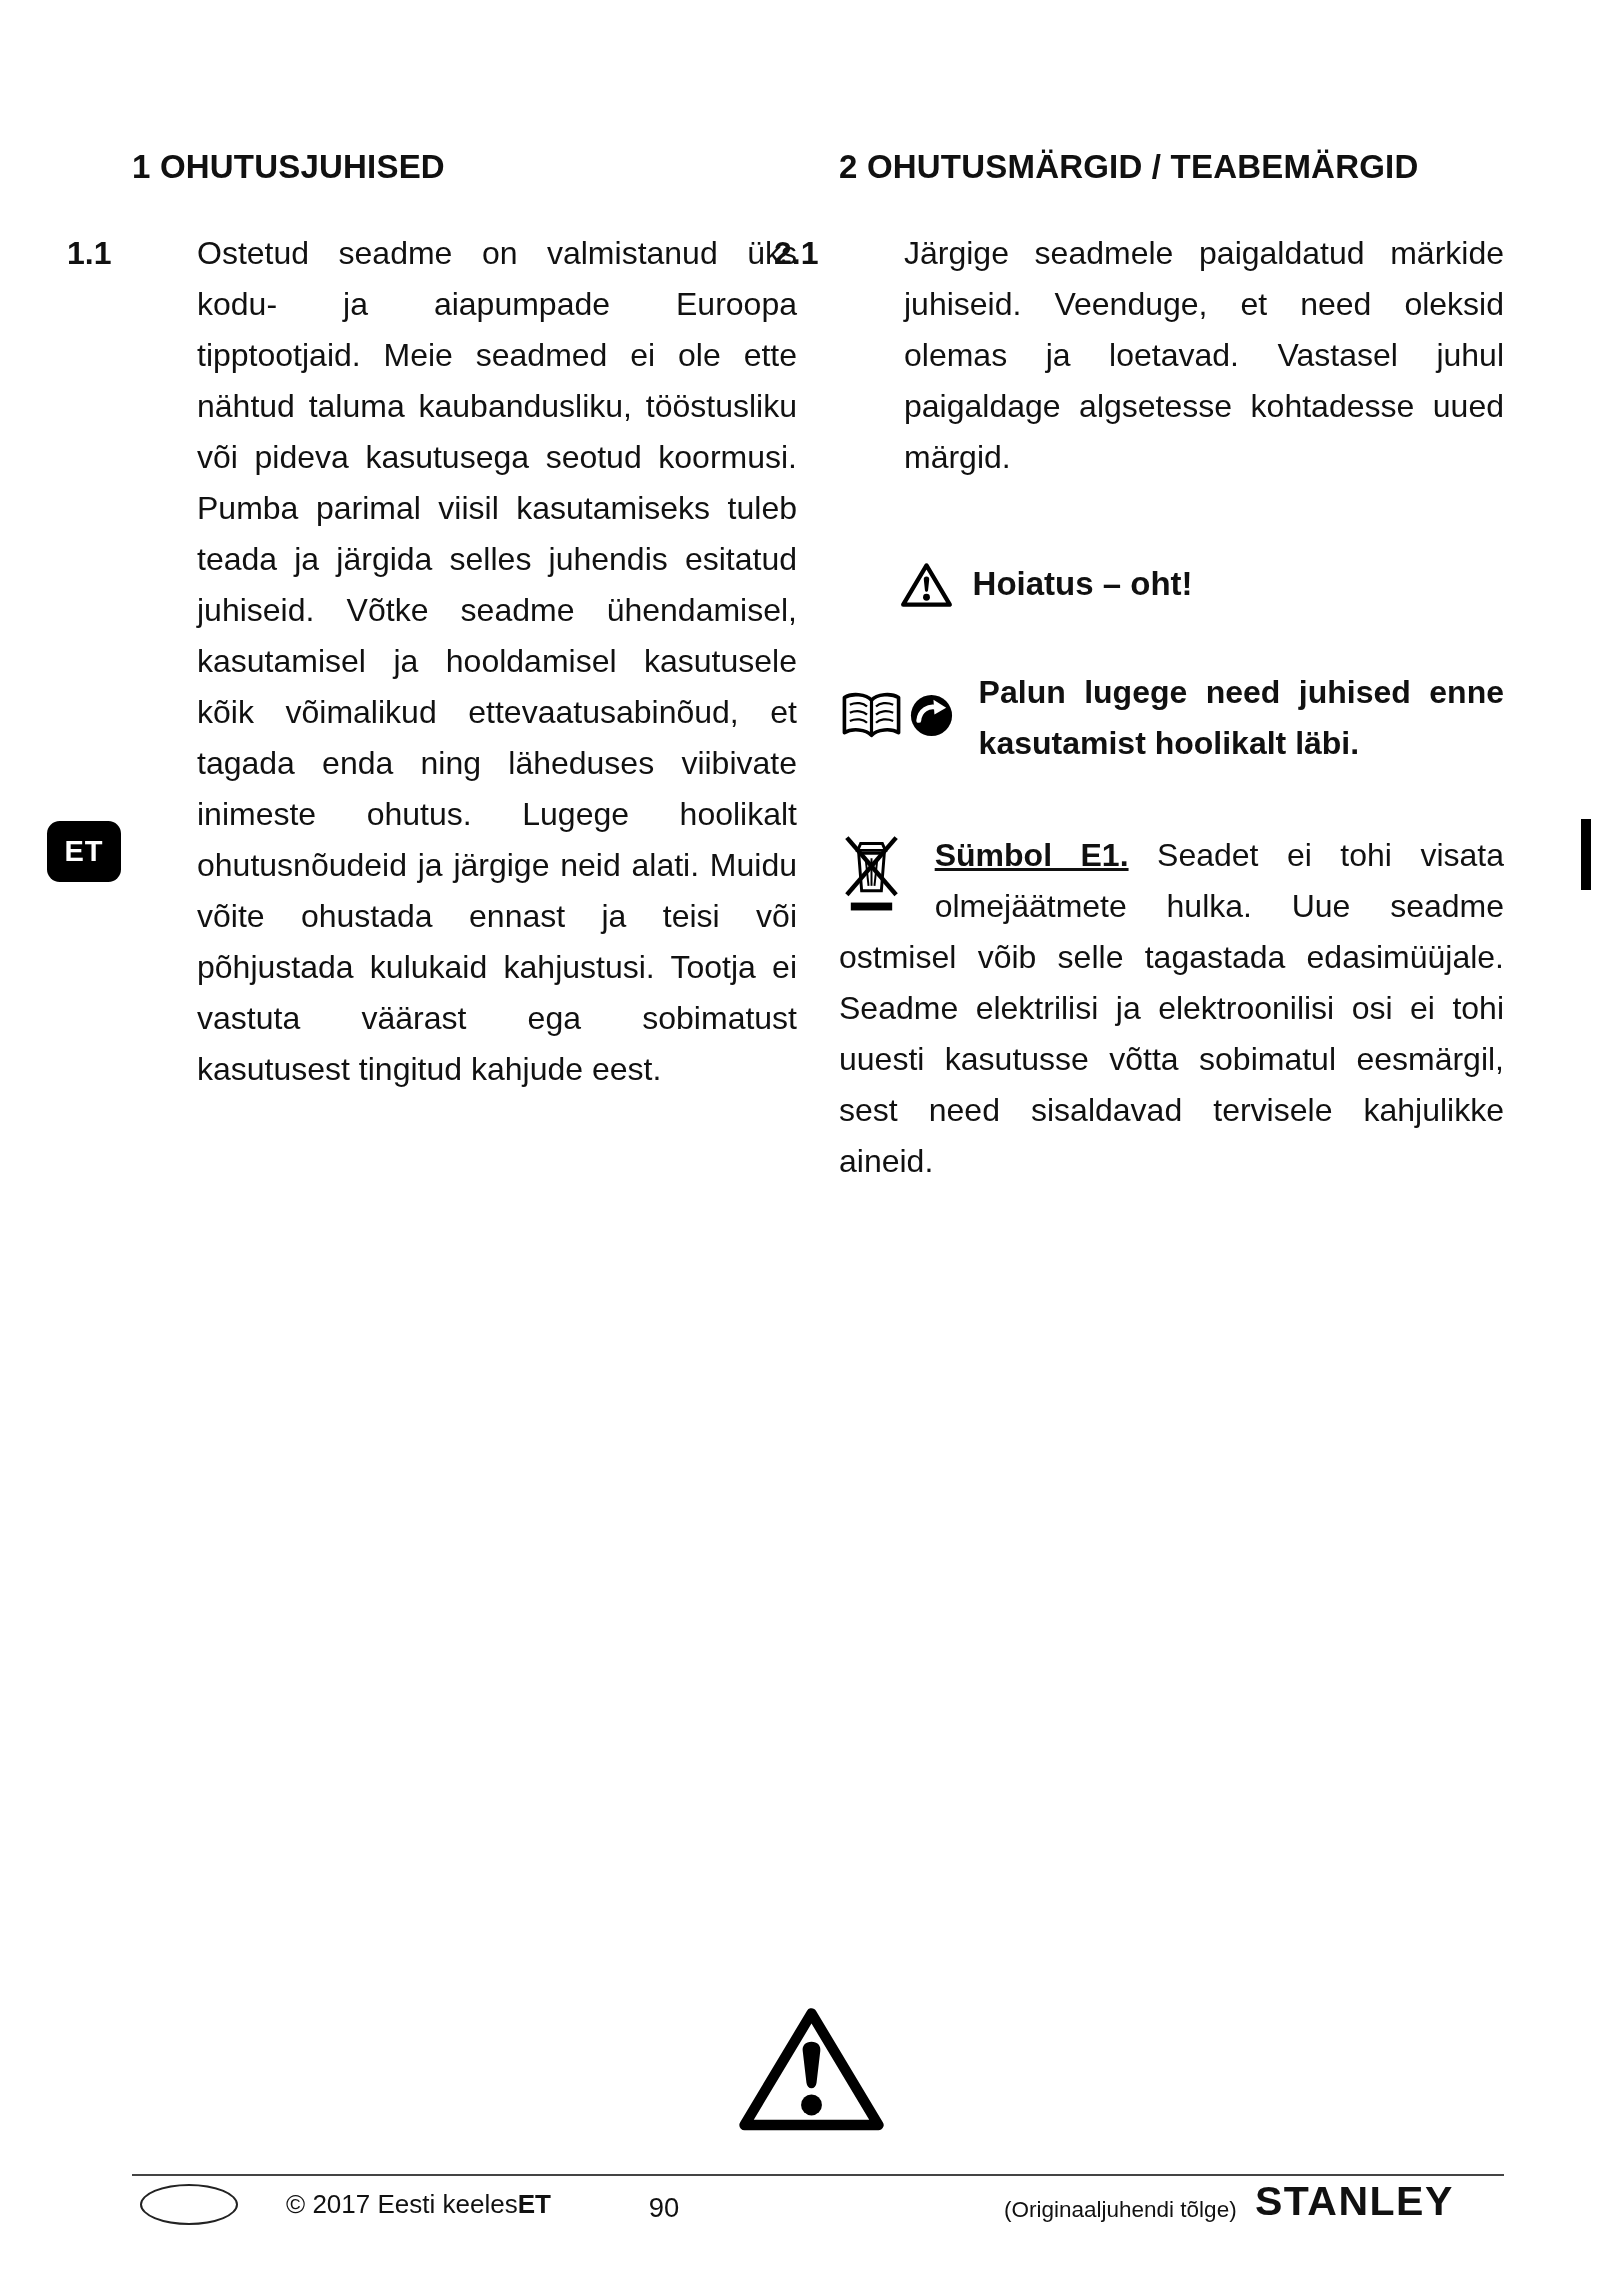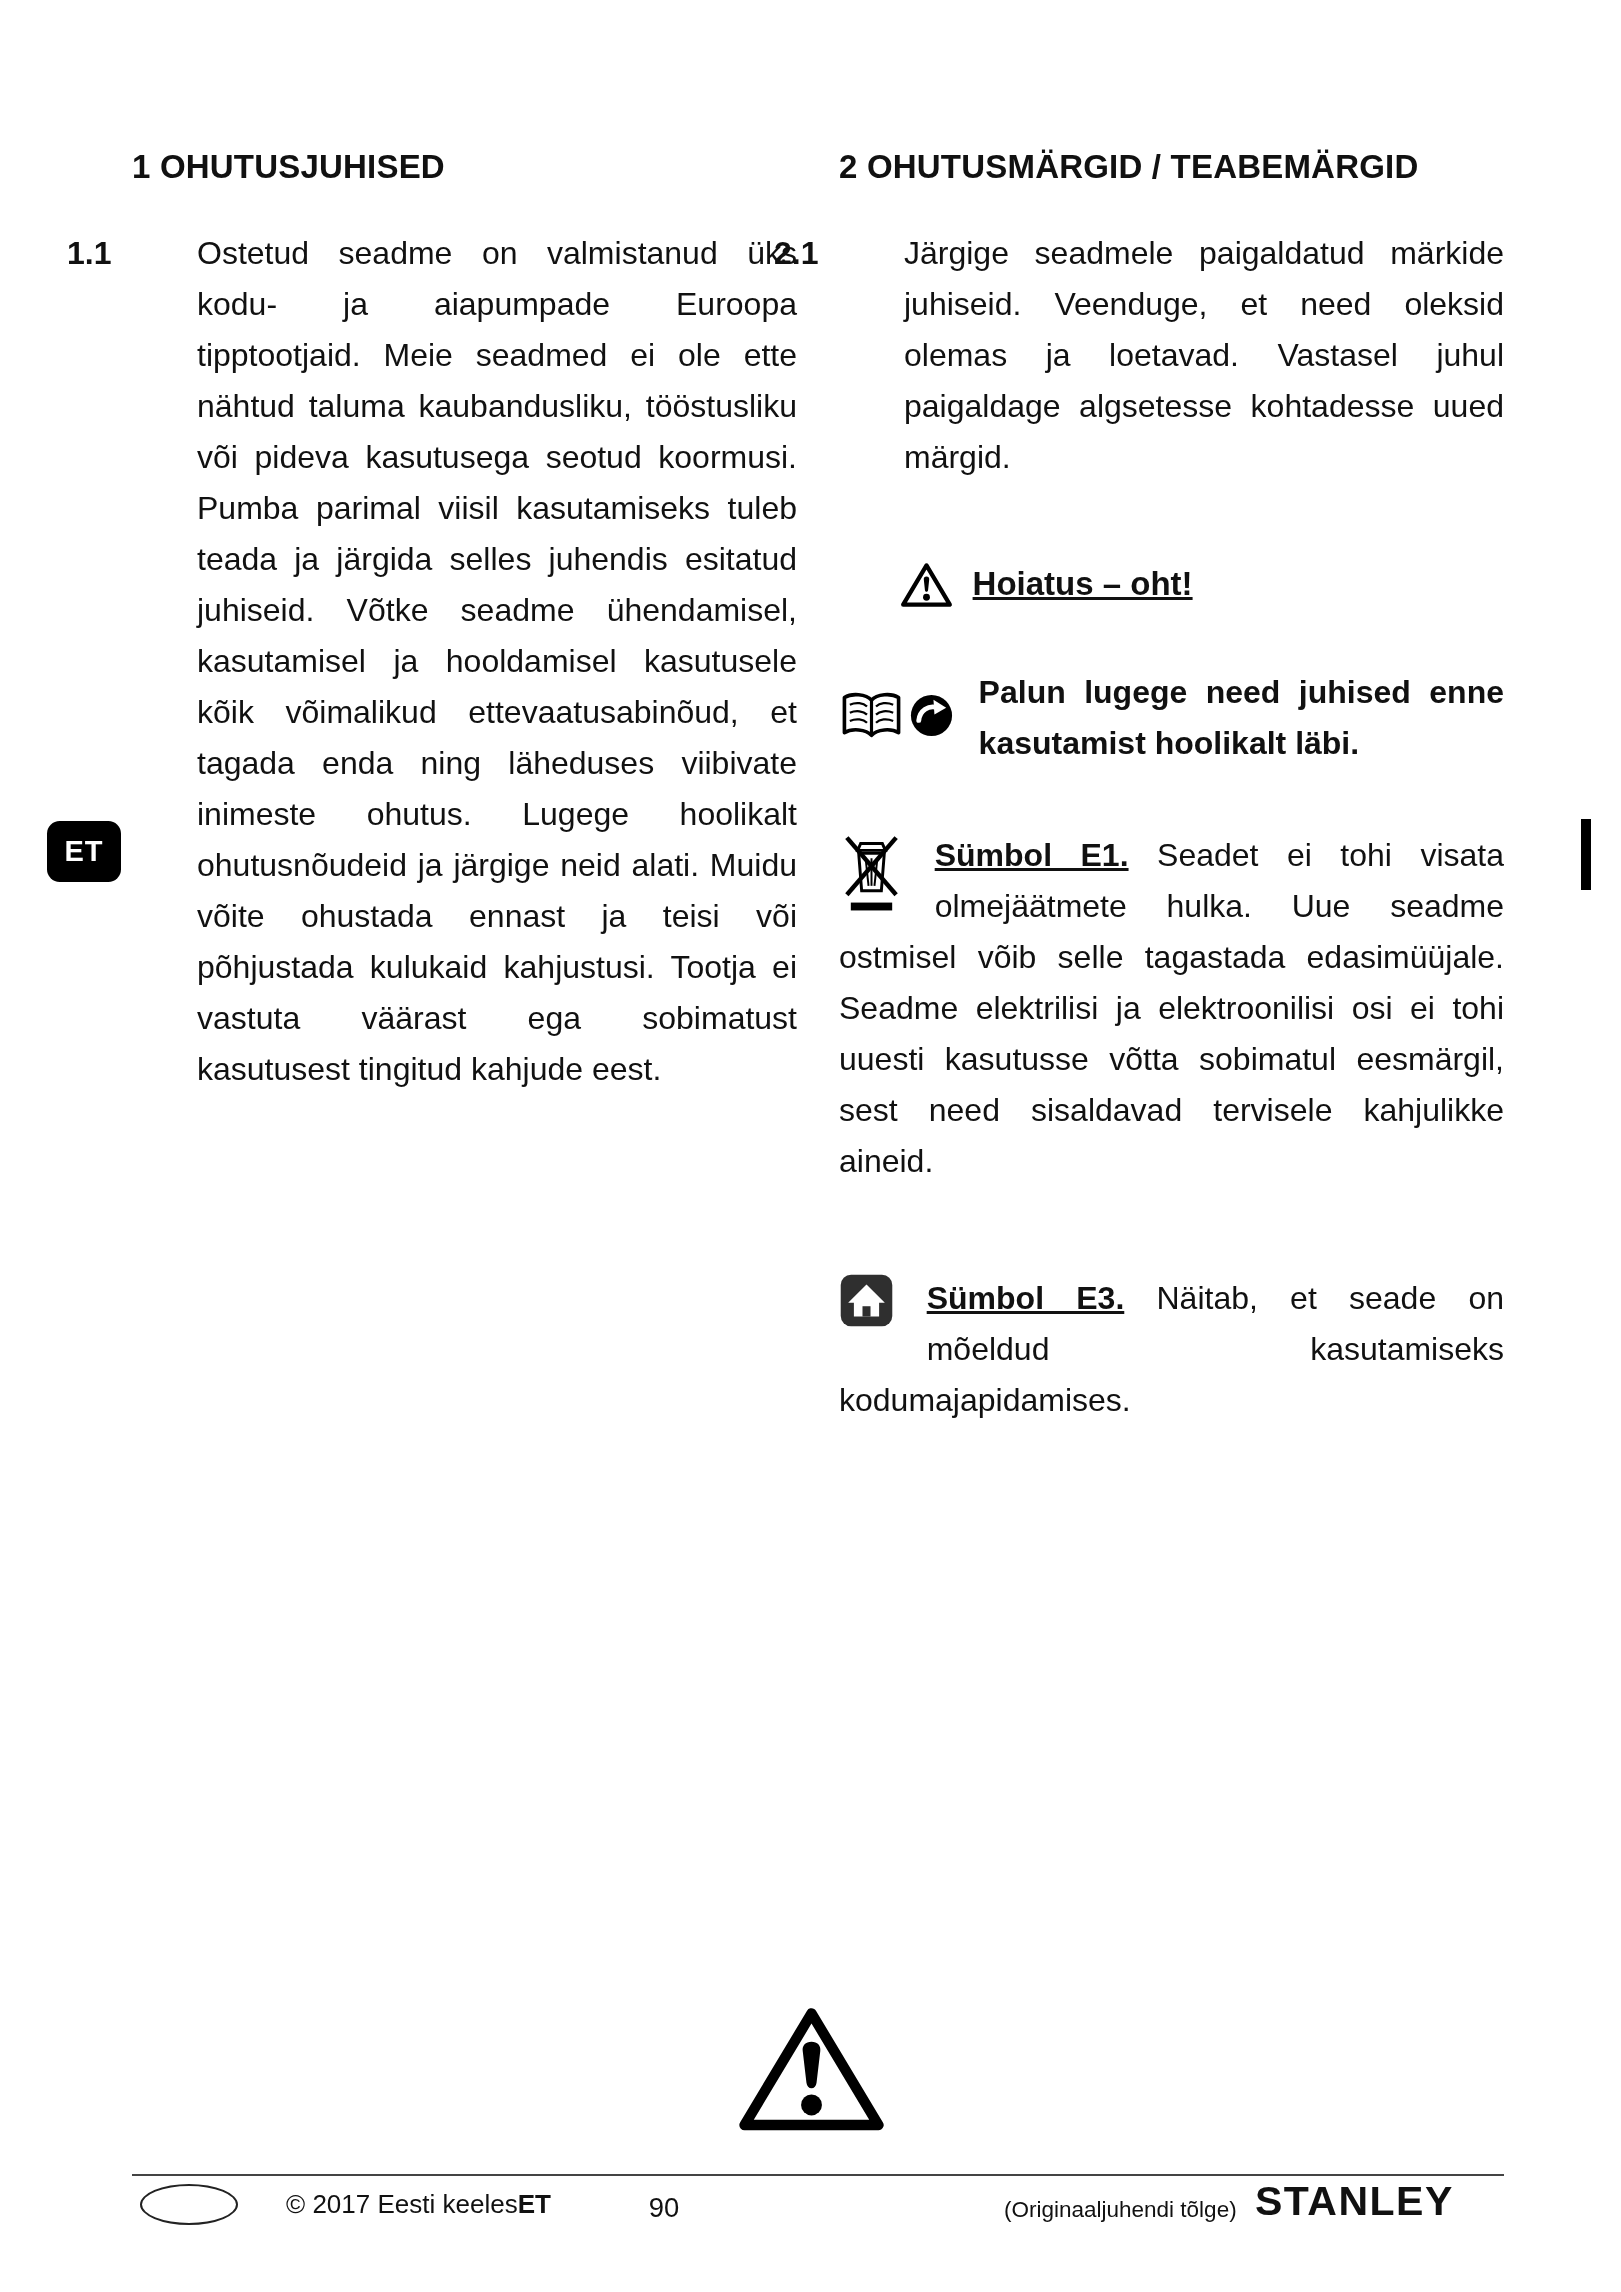--- a/index.html
+++ b/index.html
@@ -51,21 +51,21 @@
     margin: 0;
   }
   .hang { padding-left: 65px; text-indent: -65px; }
   .num { display: inline-block; width: 65px; font-weight: bold; }
 
   .warn-row {
     display: flex; align-items: center; gap: 19.6px;
     margin: 78px 0 0 61px;
   }
   .warn-row svg { width: 53px; height: 47px; flex: 0 0 auto; }
-  .warn-label { font-size: 33px; font-weight: bold; text-decoration: underline; }
+  .warn-label { font-size: 33px; font-weight: bold; }
 
   .note-block { margin-top: 59px; overflow: hidden; }
   .note-text { font-weight: bold; }
   .float-icon { float: left; }
   .note-icons {
     width: 118px; height: 98px; margin-right: 21.6px;
     display: flex; align-items: center; gap: 3.9px;
   }
   .note-icons svg.book { width: 65px; height: 51px; }
   .note-icons svg.circ { width: 47px; height: 47px; }
@@ -189,30 +189,20 @@
           <line x1="33" y1="27" x2="33" y2="55" stroke="#000" stroke-width="2"></line>
           <line x1="39" y1="27" x2="36" y2="55" stroke="#000" stroke-width="2"></line>
           <line x1="8" y1="6" x2="58" y2="64" stroke="#000" stroke-width="4.5"></line>
           <line x1="58" y1="6" x2="8" y2="64" stroke="#000" stroke-width="4.5"></line>
           <rect x="12" y="72" width="42" height="8" fill="#000"></rect>
         </svg>
       </span>
       <p class="body-text"><b class="sym-lead">Sümbol E1.</b> <span>Seadet ei tohi visata olmejäätmete hulka. Uue seadme ostmisel võib selle tagastada edasimüüjale. Seadme elektrilisi ja elektroonilisi osi ei tohi uuesti kasutusse võtta sobimatul eesmärgil, sest need sisaldavad tervisele kahjulikke aineid.</span></p>
     </div>
 
-    <div class="sym-block sym-e3">
-      <span class="float-icon house-wrap">
-        <svg viewBox="0 0 48 48" aria-hidden="true">
-          <rect x="1.5" y="1.5" width="45" height="45" rx="9" fill="#2f2f2f"></rect>
-          <path d="M24 10 L40 26 L35 26 L35 38 L13 38 L13 26 L8 26 Z" fill="#fff"></path>
-          <rect x="20.5" y="29" width="7" height="9" fill="#2f2f2f"></rect>
-        </svg>
-      </span>
-      <p class="body-text"><b class="sym-lead">Sümbol E3.</b> <span>Näitab, et seade on mõeldud kasutamiseks kodumajapidamises.</span></p>
-    </div>
   </section>
 
   <svg class="big-tri" viewBox="0 0 100 88" aria-hidden="true">
     <path d="M50 7 L95 82 L5 82 Z" fill="none" stroke="#000" stroke-width="7" stroke-linejoin="round"></path>
     <path d="M50 26 C46 26 43.6 28.6 44.1 32.2 L46.6 53.5 C46.9 55.9 48.2 57.2 50 57.2 C51.8 57.2 53.1 55.9 53.4 53.5 L55.9 32.2 C56.4 28.6 54 26 50 26 Z" fill="#000"></path>
     <circle cx="50" cy="68.5" r="7" fill="#000"></circle>
   </svg>
 
   <div class="footer-rule"></div>
   <div class="oval"></div>

